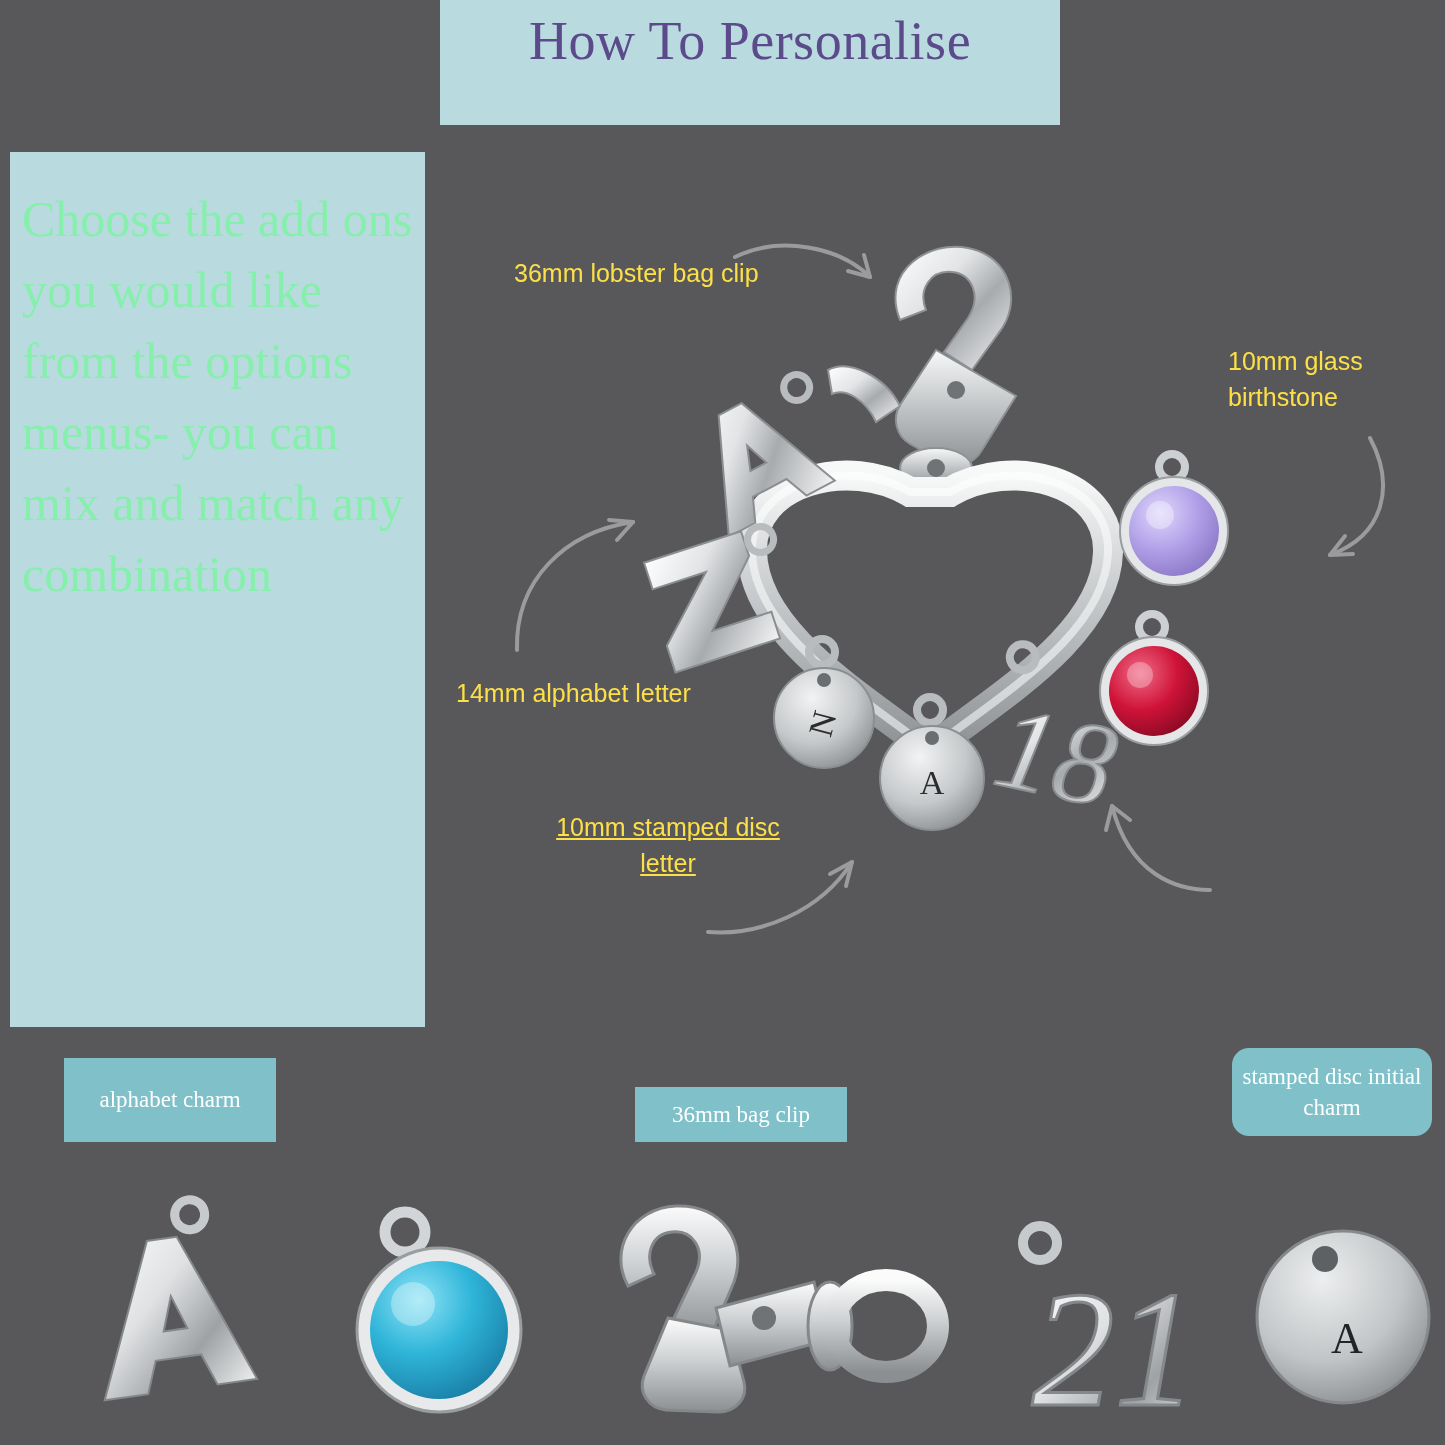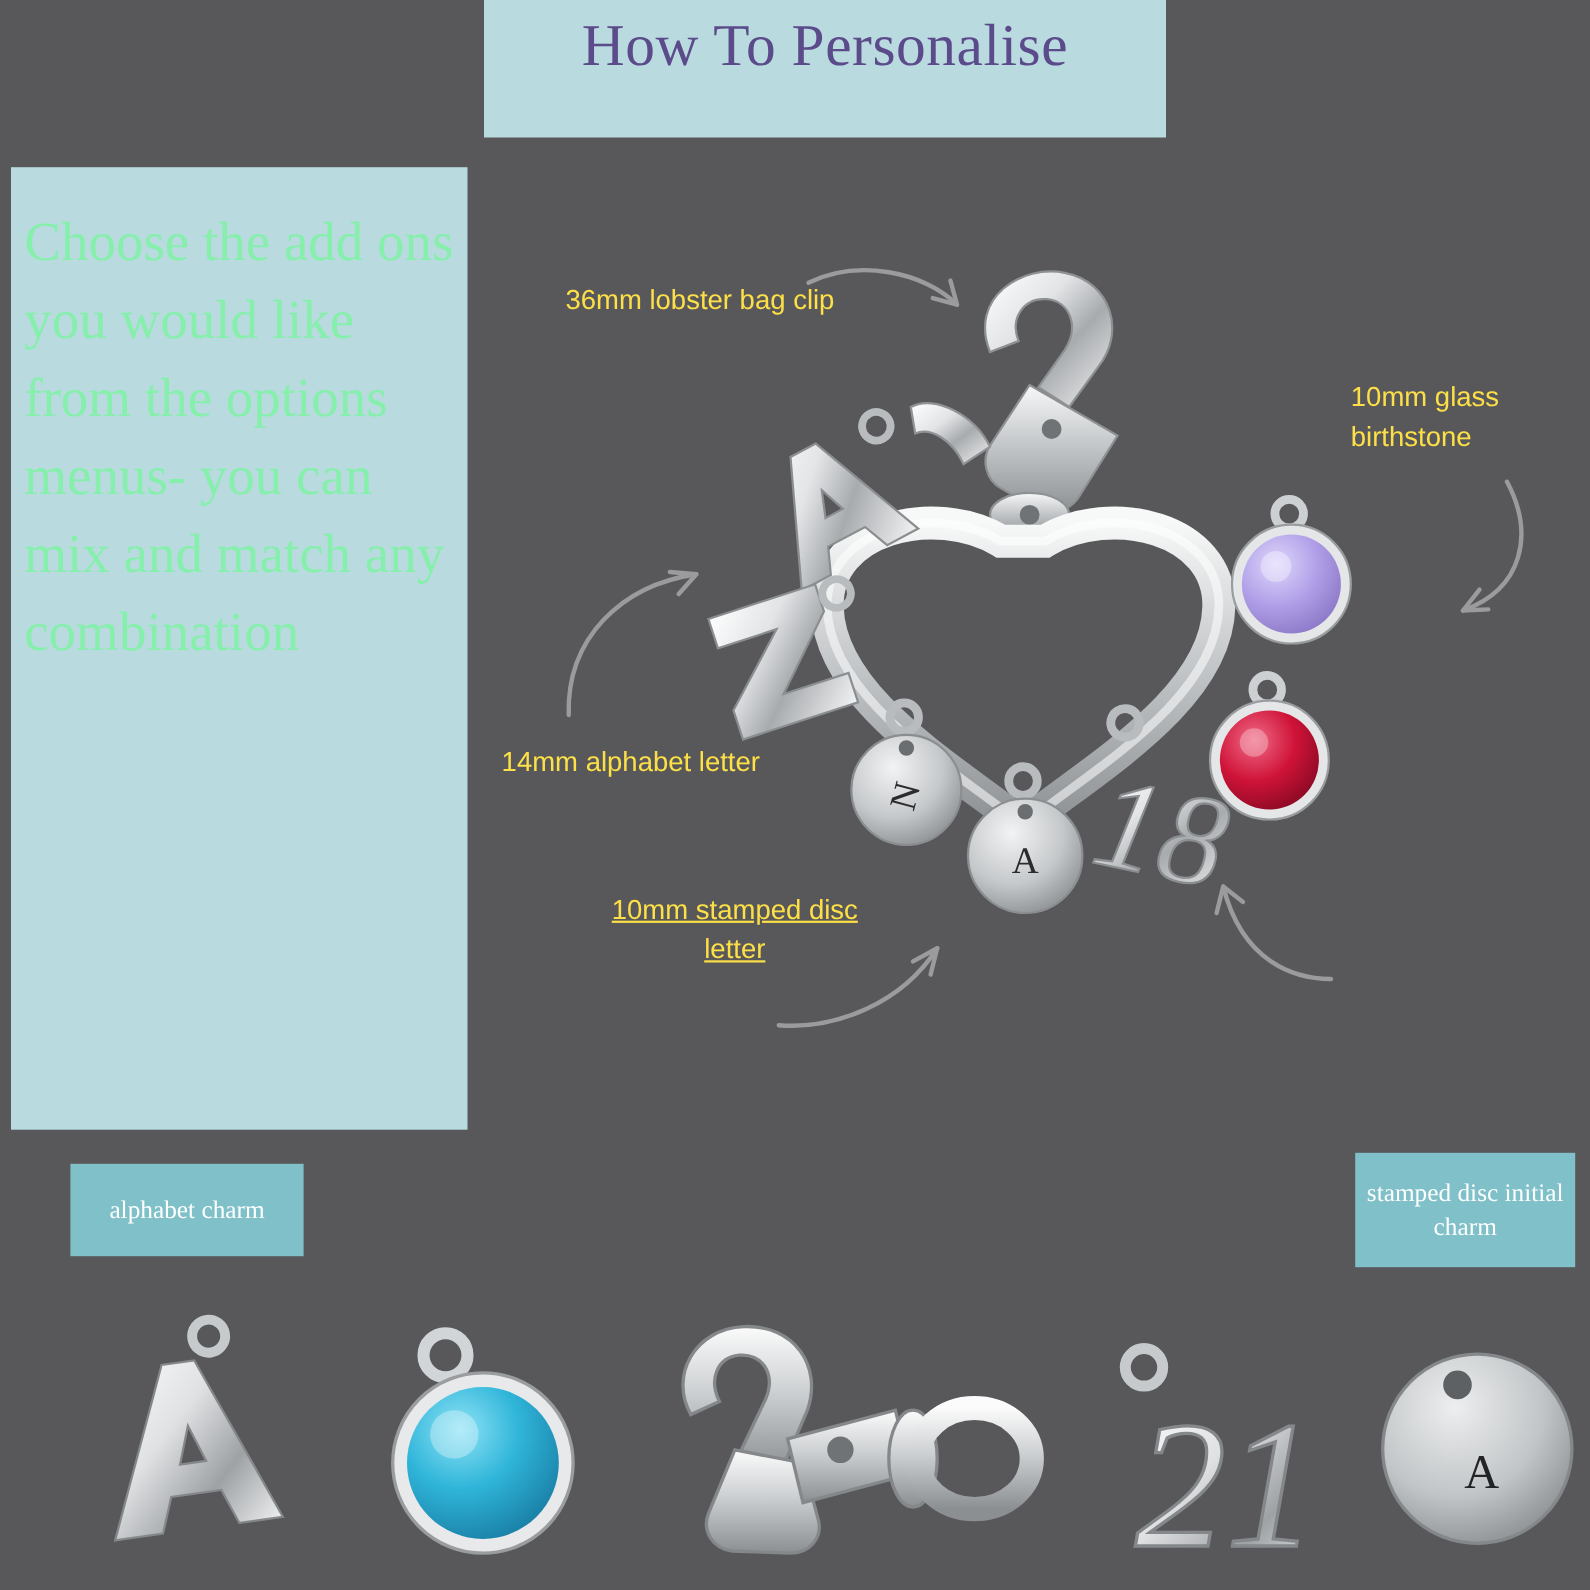--- a/index.html
+++ b/index.html
@@ -98,21 +98,21 @@
     display: flex;
     align-items: center;
     justify-content: center;
     padding: 8px 10px;
     box-sizing: border-box;
   }
   #chip-0 { left: 64px;  top: 1058px; width: 212px; height: 84px; }
   #chip-1 { left: 347px; top: 1058px; width: 216px; height: 84px; }
   #chip-2 { left: 635px; top: 1087px; width: 212px; height: 55px; }
   #chip-3 { left: 998px; top: 1058px; width: 222px; height: 84px; }
-  #chip-4 { left: 1232px; top: 1048px; width: 200px; height: 104px; }
+  #chip-4 { left: 1232px; top: 1048px; width: 200px; height: 88px; border-radius: 17px; }
 
   .prod { position: absolute; }
   #prod-0 { left: 70px;  top: 1195px; width: 190px; height: 220px; }
   #prod-1 { left: 335px; top: 1200px; width: 215px; height: 220px; }
   #prod-2 { left: 598px; top: 1190px; width: 345px; height: 235px; }
   #prod-3 { left: 1000px; top: 1215px; width: 200px; height: 205px; }
   #prod-4 { left: 1255px; top: 1225px; width: 180px; height: 185px; }
 
   svg { display: block; overflow: visible; }
 </style>
@@ -240,20 +240,21 @@
 
     <g transform="translate(520,385)">
       <circle cx="32" cy="12" r="13" fill="none" stroke="#cdd0d2" stroke-width="8"></circle>
       <circle cx="34" cy="76" r="54" fill="#e4e6e8" stroke="#9a9d9f" stroke-width="2"></circle>
       <circle cx="34" cy="76" r="45" fill="url(#gemRed)"></circle>
       <circle cx="20" cy="60" r="13" fill="#ffffff" opacity="0.30"></circle>
     </g>
   </svg>
 
   <div class="chip" id="chip-0">alphabet charm</div>
+  <div class="chip" id="chip-2">36mm bag clip</div>
   <div class="chip" id="chip-4">stamped disc initial charm</div>
 
   <svg class="prod" id="prod-0" viewBox="0 0 190 220">
     <defs>
       <linearGradient id="s3" x1="0" y1="0" x2="1" y2="1">
         <stop offset="0%" stop-color="#ffffff"></stop>
           <stop offset="40%" stop-color="#dfe1e3"></stop>
         <stop offset="70%" stop-color="#9fa2a5"></stop>
           <stop offset="100%" stop-color="#eceeef"></stop>
       </linearGradient>

